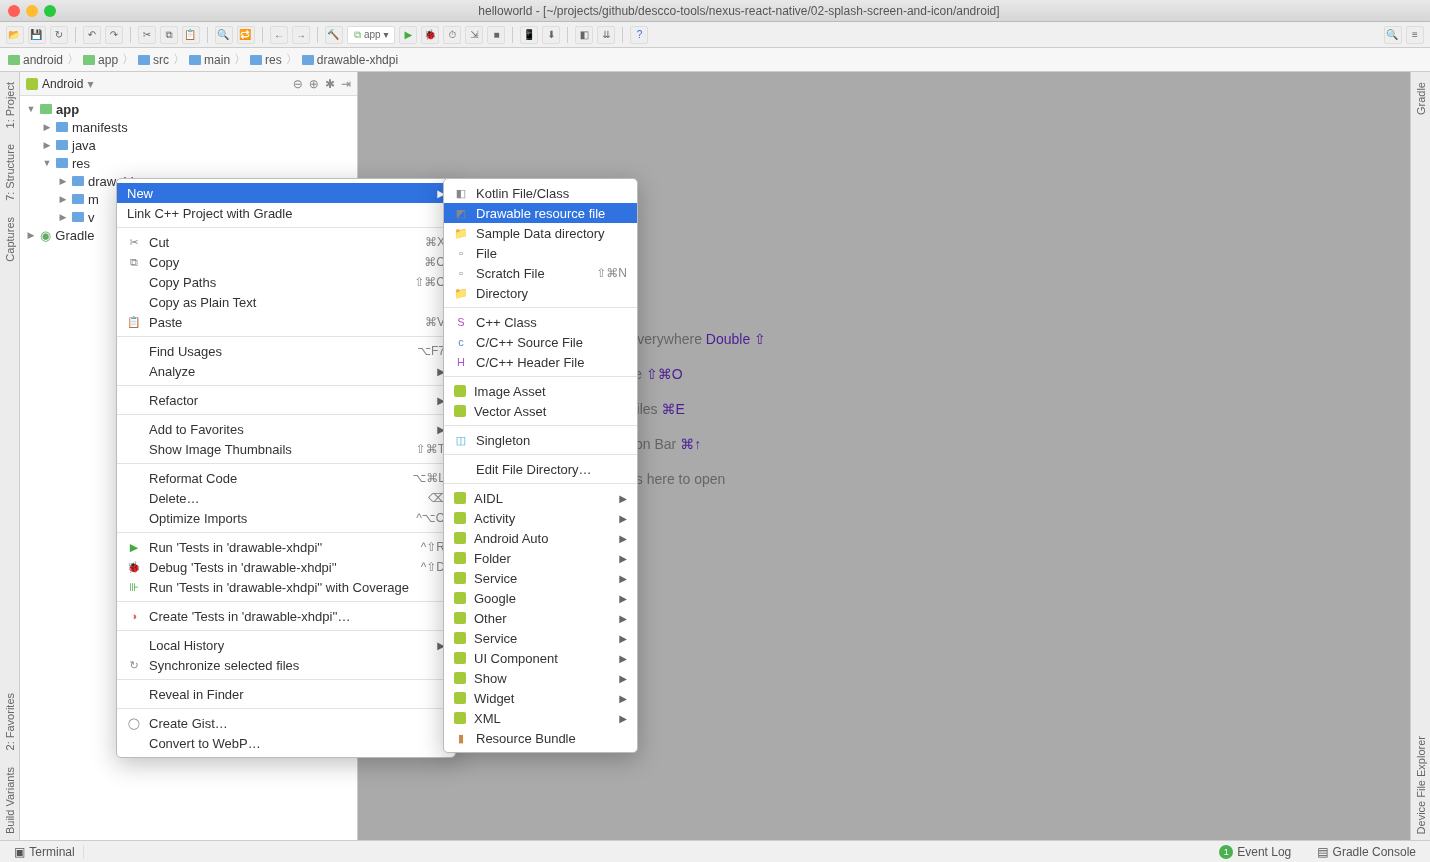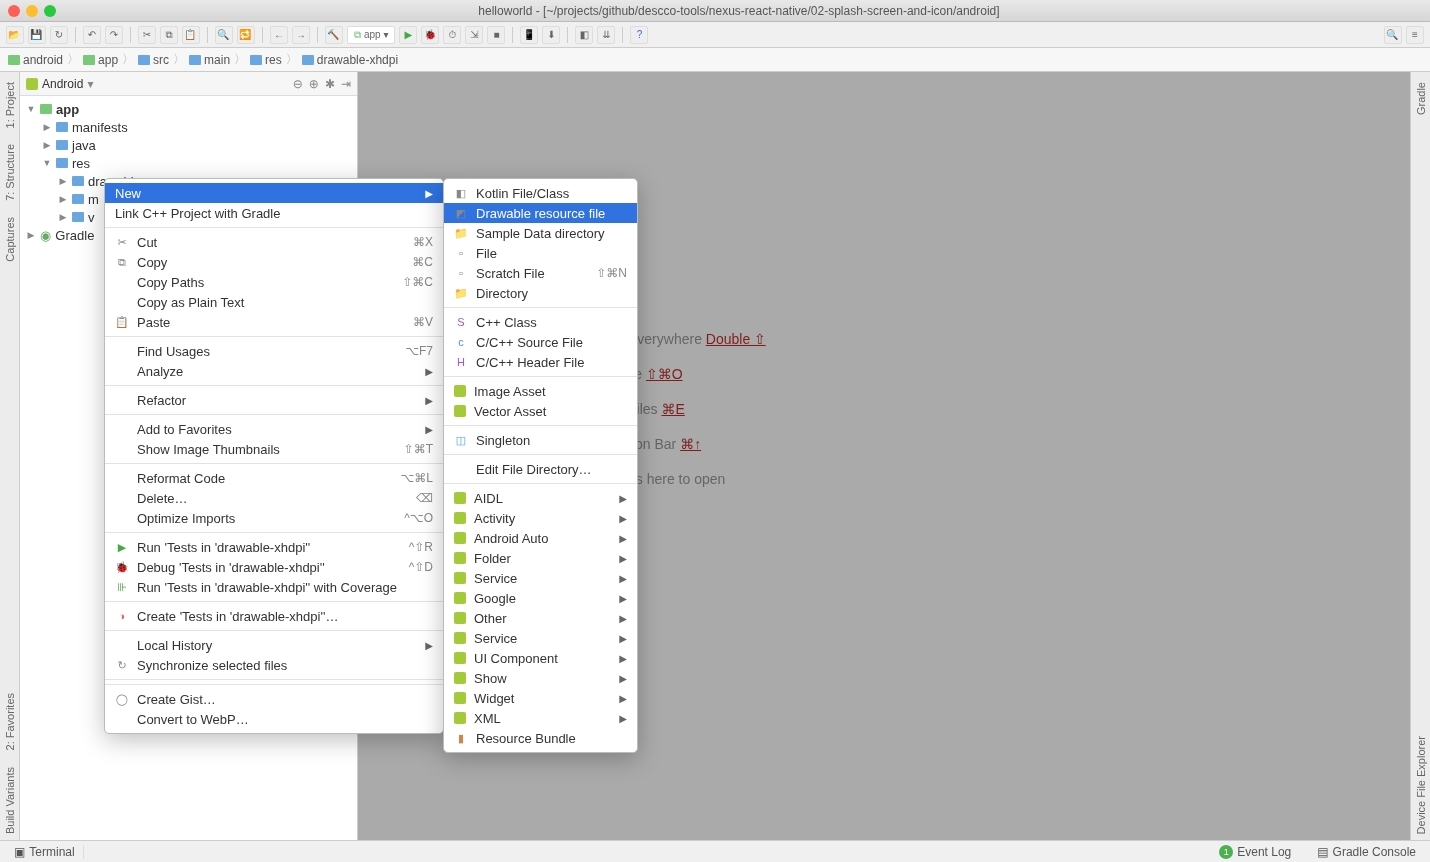--- a/index.html
+++ b/index.html
@@ -34,32 +34,32 @@
   .panel-header .ph-right{margin-left:auto;display:flex;gap:6px;color:#888;}
   .tree { padding:4px 0; font-size:13px; }
   .tree-row { display:flex; align-items:center; height:18px; padding-left:6px; gap:4px;}
   .tree-arrow{width:10px;color:#888;font-size:9px;text-align:center;}
   .tree-label{}
   .bold{font-weight:600;}
   .indent1{padding-left:22px;} .indent2{padding-left:38px;}
 
   .editor { flex:1; background:#aaa; position:relative; }
   .welcome { position:absolute; left:270px; top:250px; color:#666; font-size:14px; line-height:2.5;}
-  .welcome .hint{color:#7f1d1d;text-decoration:underline;}
+  .welcome .hint{color:#4c1d95;}
 
   .right-tabs { width:20px; background:#ececec; border-left:1px solid #ccc; display:flex; flex-direction:column; align-items:center; padding-top:4px;}
 
   .statusbar { height:22px; background:#f0f0f0; border-top:1px solid #ccc; display:flex; align-items:center; font-size:12px; padding:0 6px;}
   .status-tab{display:flex;align-items:center;gap:4px;padding:0 8px;border-right:1px solid #ddd;color:#555;}
   .status-right{margin-left:auto;display:flex;gap:10px;align-items:center;}
   .badge{width:14px;height:14px;border-radius:50%;background:#4caf50;color:#fff;font-size:9px;display:flex;align-items:center;justify-content:center;}
 
   
   .ctx { position:absolute; background:#fff; border:1px solid #bbb; border-radius:5px; box-shadow:0 6px 24px rgba(0,0,0,.25); font-size:13px; padding:4px 0; }
-  .ctx-main { left:104px; top:178px; width:340px; }
+  .ctx-main { left:116px; top:178px; width:340px; }
   .ctx-sub  { left:443px; top:178px; width:195px; }
   .ctx-row { display:flex; align-items:center; height:20px; padding:0 10px; gap:8px; position:relative;}
   .ctx-row.hl { background:#2f72e0; color:#fff; }
   .ctx-row.hl2 { background:#2f72e0; color:#fff; }
   .ctx-label{flex:1; white-space:nowrap;}
   .ctx-short{color:#888; font-size:12px;}
   .ctx-arrow{font-size:10px;color:#666;}
   .ctx-row.hl .ctx-arrow{color:#fff;}
   .ctx-div{height:1px;background:#e2e2e2;margin:4px 0;}
   .ctx-ico{width:14px;height:14px;display:inline-flex;align-items:center;justify-content:center;font-size:11px;color:#888;}
@@ -350,20 +350,24 @@
   <div class="ctx-row">
       <span class="ctx-ico"></span>
       <span class="ctx-label">Local History</span>
       <span class="ctx-arrow">▶</span>
     </div>
   <div class="ctx-row">
       <span class="ctx-ico">↻</span>
       <span class="ctx-label">Synchronize selected files</span>
     </div>
   <div class="ctx-div"></div>
+  <div class="ctx-row">
+      <span class="ctx-ico"></span>
+      <span class="ctx-label">Reveal in Finder</span>
+    </div>
   <div class="ctx-div"></div>
   <div class="ctx-row">
       <span class="ctx-ico">◯</span>
       <span class="ctx-label">Create Gist…</span>
     </div>
   <div class="ctx-row">
       <span class="ctx-ico"></span>
       <span class="ctx-label">Convert to WebP…</span>
     </div>
 </div>

